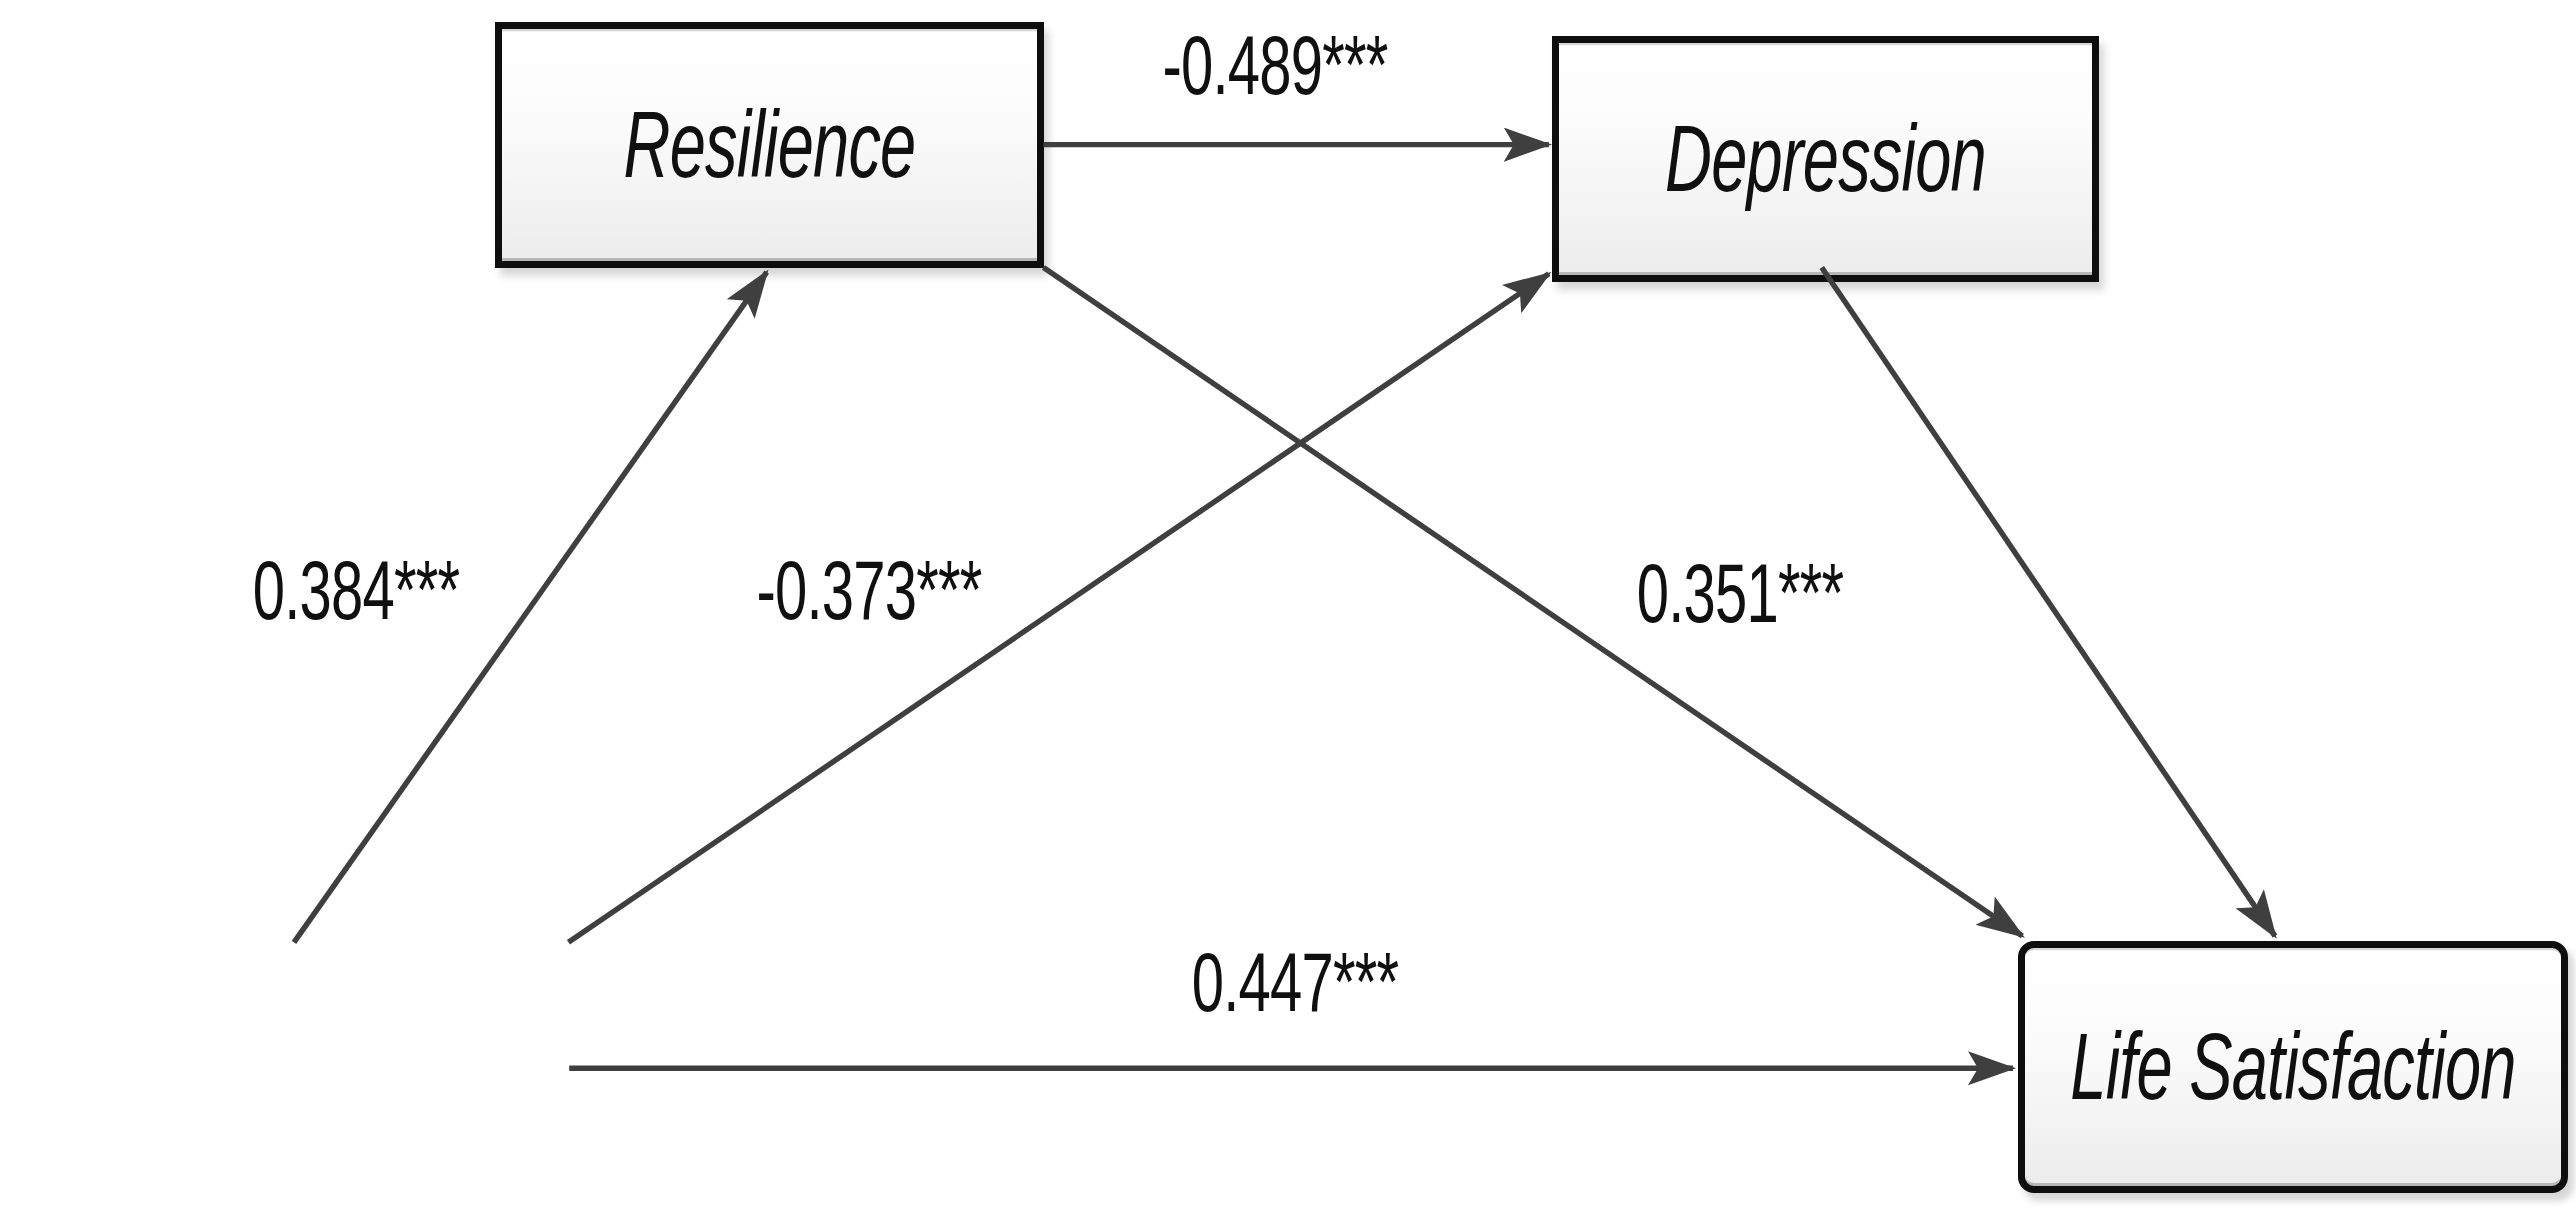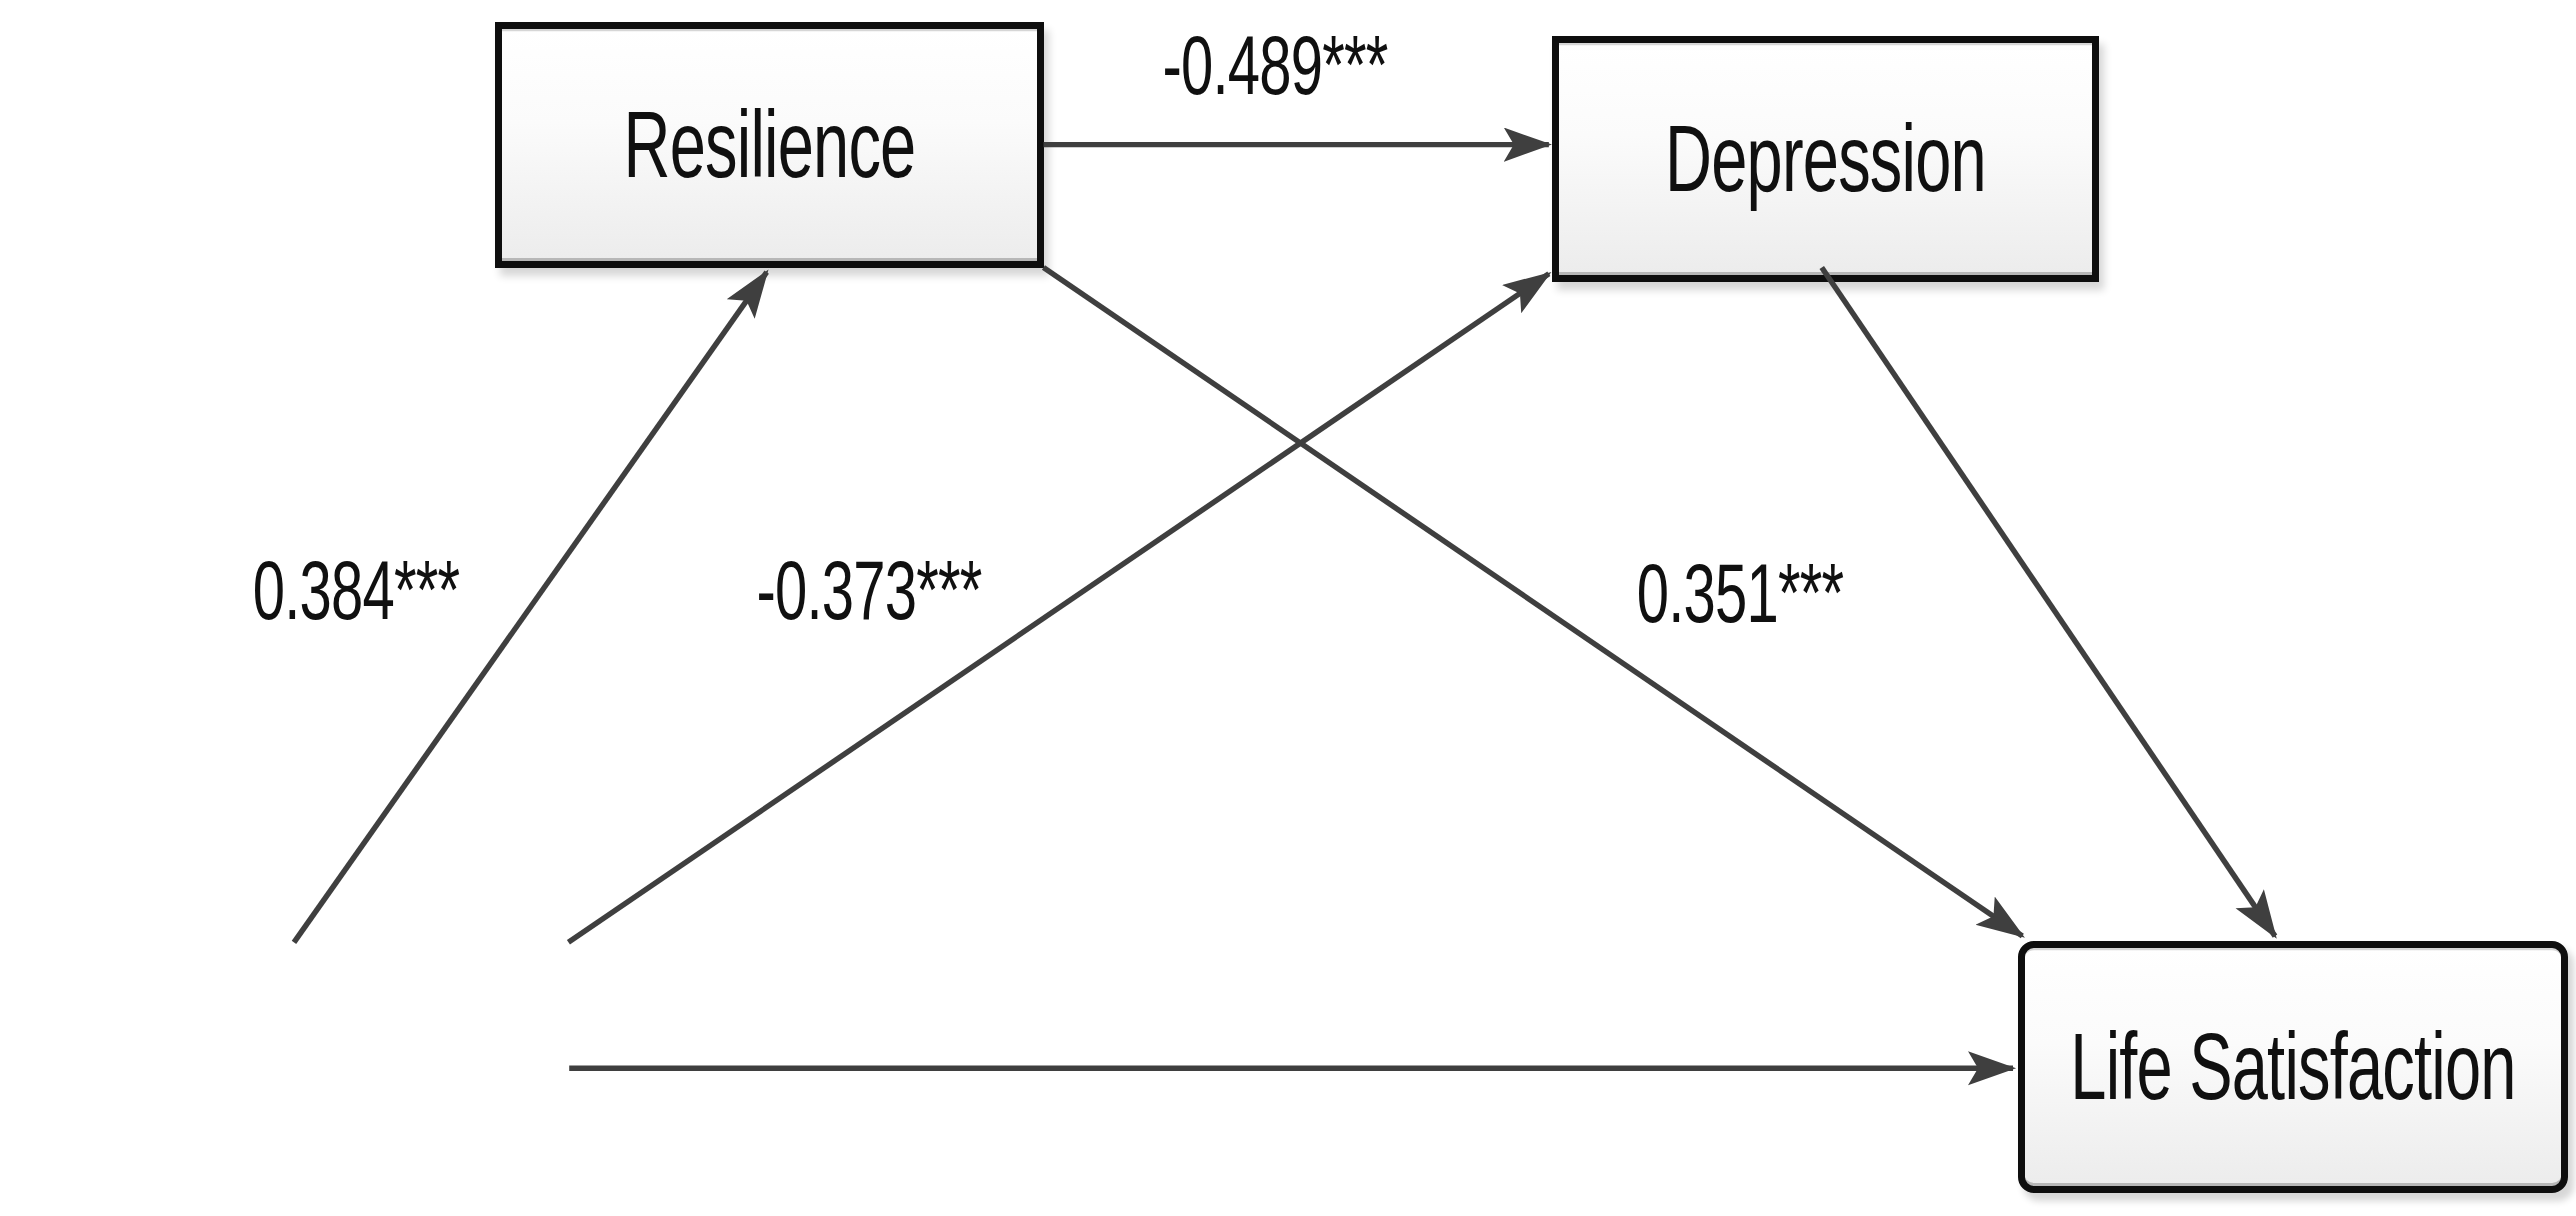--- a/index.html
+++ b/index.html
@@ -20,20 +20,21 @@
     box-sizing: border-box;
     border: 7px solid #0e0e0e;
     background: linear-gradient(180deg, #ffffff 0%, #fbfbfb 40%, #ececec 100%);
     box-shadow: 5.4px 7.8px 7.8px rgba(0,0,0,0.16),
                 inset 0 -4.7px 0 -1.6px #b7b7b7,
                 inset 0 3.9px 0 -1.6px #d6d6d6;
     display: flex;
     align-items: center;
     justify-content: center;
     text-align: center;
+    font-style: italic;
   }
   .node-label {
     display: inline-block;
     font-size: 65px;
     line-height: 1.3;
     color: #101010;
     letter-spacing: -0.8px;
     transform: scaleY(1.45);
     padding: 0 6.2px;
   }
@@ -92,15 +93,18 @@
   </div>
   <div class="coef" style="left: 356px; top: 589px;">
     <span>0.384***</span>
   </div>
   <div class="coef" style="left: 869px; top: 589px;">
     <span>-0.373***</span>
   </div>
   <div class="coef" style="left: 1740px; top: 592px;">
     <span>0.351***</span>
   </div>
+  <div class="coef" style="left: 1295px; top: 981px;">
+    <span>0.447***</span>
+  </div>
 
 </div>
 
 
 </body></html>

